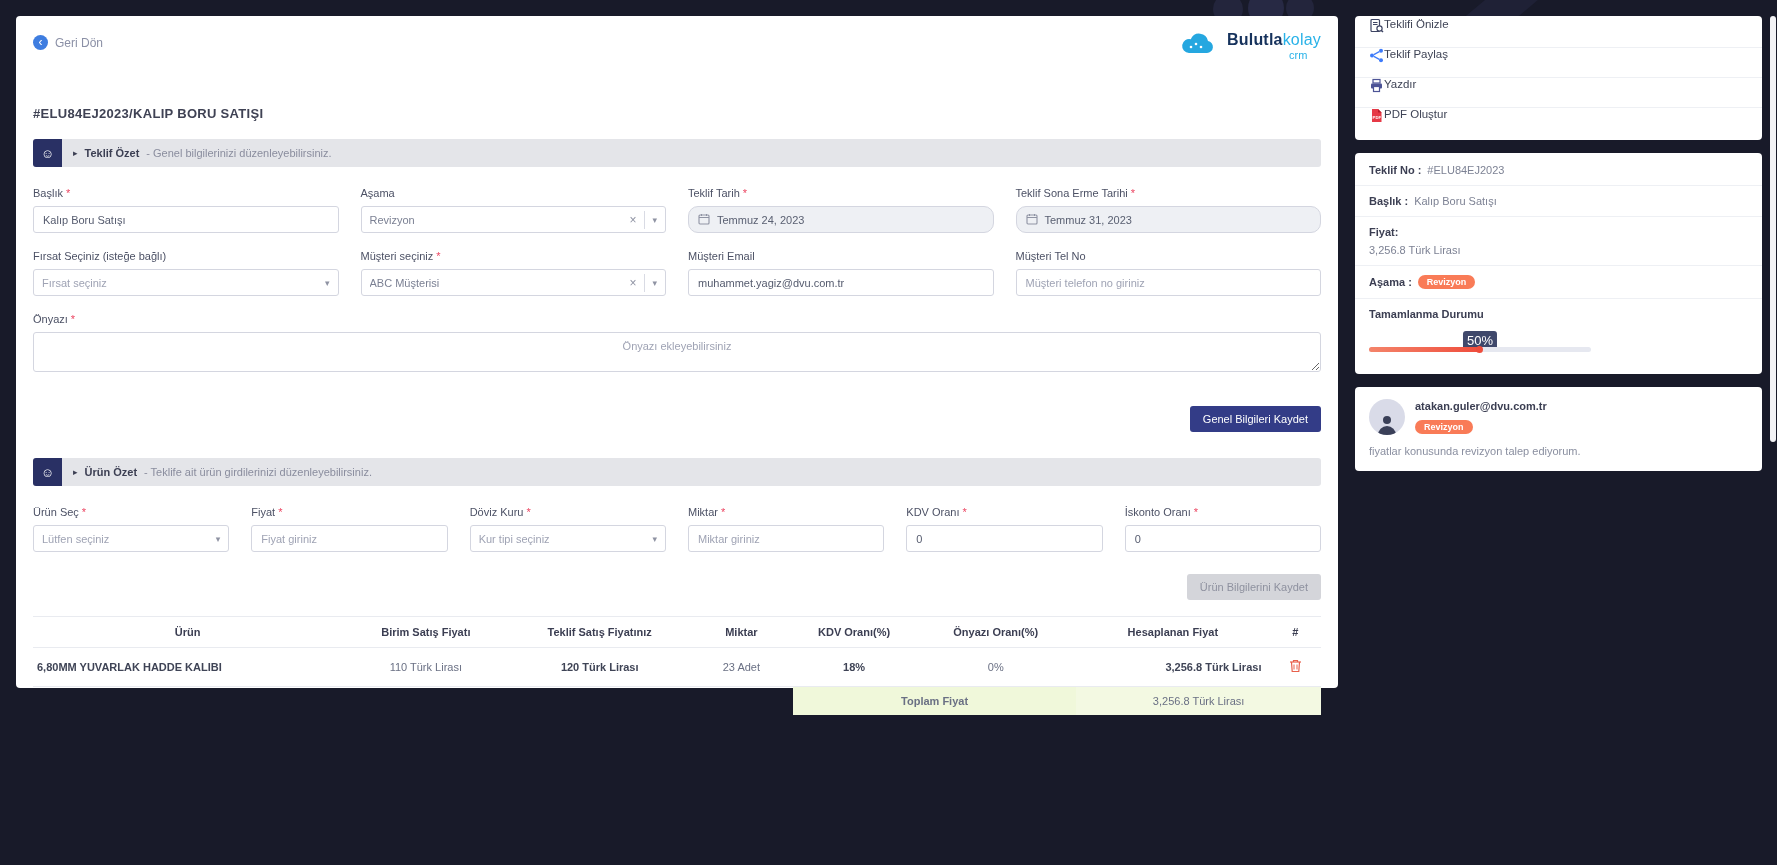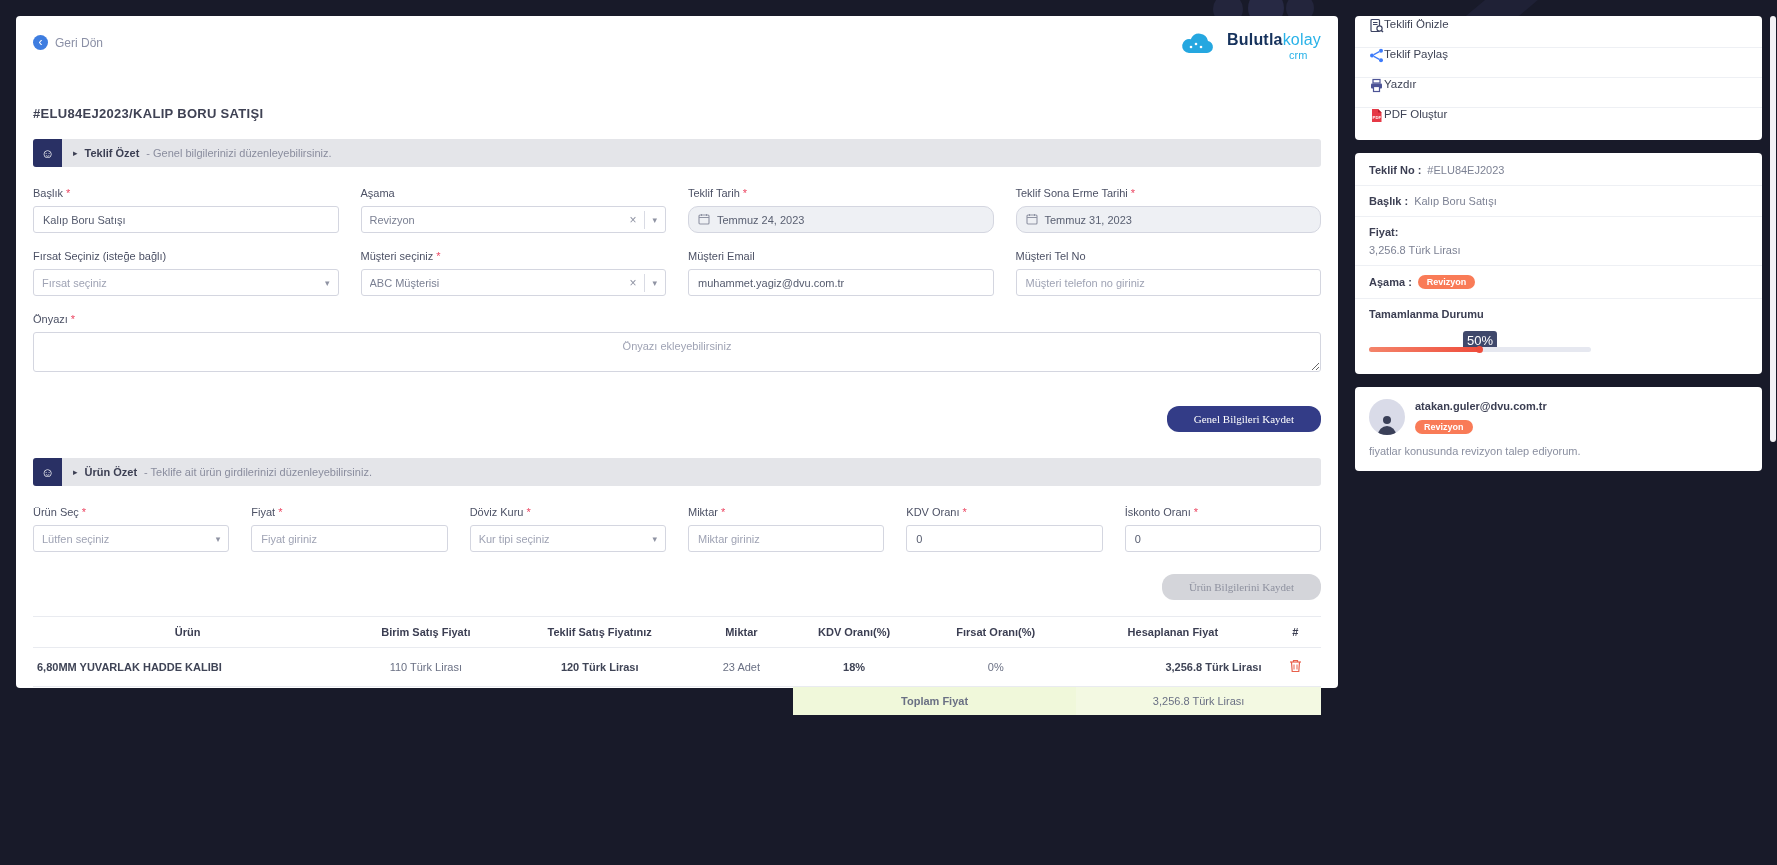--- a/index.html
+++ b/index.html
@@ -57,21 +57,21 @@
   .sel-value.placeholder { color:#9fa3b4; }
   .sel-clear { color:#8f93a3; font-size:12px; padding:2px 8px 2px 2px; border-right:1px solid #d9dbe4; margin-right:7px; cursor:pointer; }
   .sel-caret { color:#8f93a3; font-size:9px; }
 
   .date-input { display:flex; align-items:center; gap:7px; padding:12px 9px; background:#eef0f4; color:#5a6072; cursor:pointer;border-radius:10px; }
 
   textarea.tarea { height:40px; padding:7px 9px; color:#555b6e; resize:vertical; display:block;text-align:center; }
 
   .btn-row { display:flex; justify-content:flex-end; margin:34px 0 26px 0; }
   .btn-row.tight { margin:22px 0 16px 0; }
-  .btn { border:none; border-radius:12px; padding:7px 27px; font-size:11px; font-family:Liberation Serif, serif; cursor:pointer; }
+  .btn { border:none; border-radius:3px; padding:7px 13px; font-size:11px; font-family:Liberation Sans, sans-serif; cursor:pointer; }
   .btn-primary { background:#333c87; color:#fff; }
   .btn-disabled { background:#d4d5da; color:#8e919f; cursor:default; }
 
   table.products { width:100%; border-collapse:collapse; font-size:11px; }
   table.products th { font-weight:bold; color:#3b3e52; padding:9px 4px; 
     border-top:1px solid #e9ebf0; border-bottom:1px solid #e9ebf0; }
   table.products td { padding:11px 4px; color:#6a7084; text-align:center; border-bottom:1px solid #e9ebf0; }
   table.products .left { text-align:left; padding-left:4px; }
   table.products .right { text-align:right; padding-right:8px; }
   table.products .bold { font-weight:bold; color:#3f4456; }
@@ -294,21 +294,21 @@
         <col style="width:15%">
         <col style="width:4%">
     </colgroup>
     <thead>
       <tr>
         <th>Ürün</th>
         <th>Birim Satış Fiyatı</th>
         <th>Teklif Satış Fiyatınız</th>
         <th>Miktar</th>
         <th>KDV Oranı(%)</th>
-        <th>Fırsat Oranı(%)</th>
+        <th>Önyazı Oranı(%)</th>
         <th>Hesaplanan Fiyat</th>
         <th>#</th>
       </tr>
     </thead>
     <tbody>
       <tr>
         <td class="left bold">6,80MM YUVARLAK HADDE KALIBI</td>
         <td>110 Türk Lirası</td>
         <td class="bold">120 Türk Lirası</td>
         <td>23 Adet</td>

